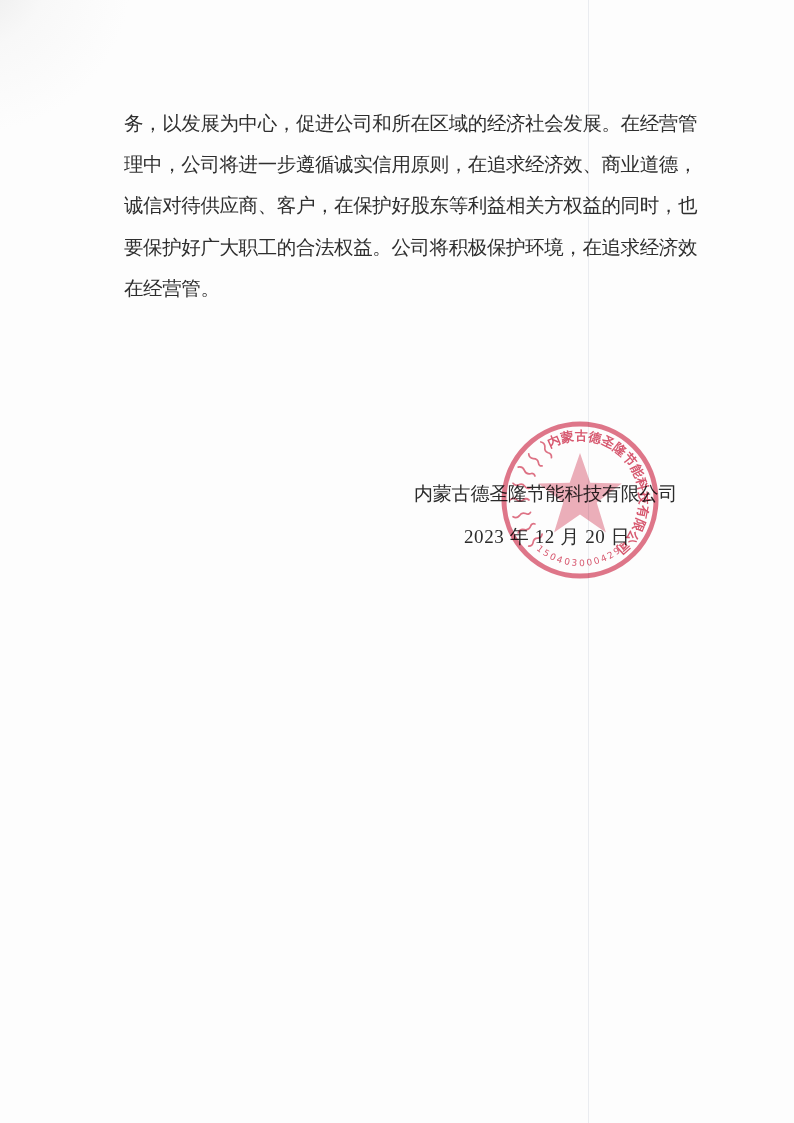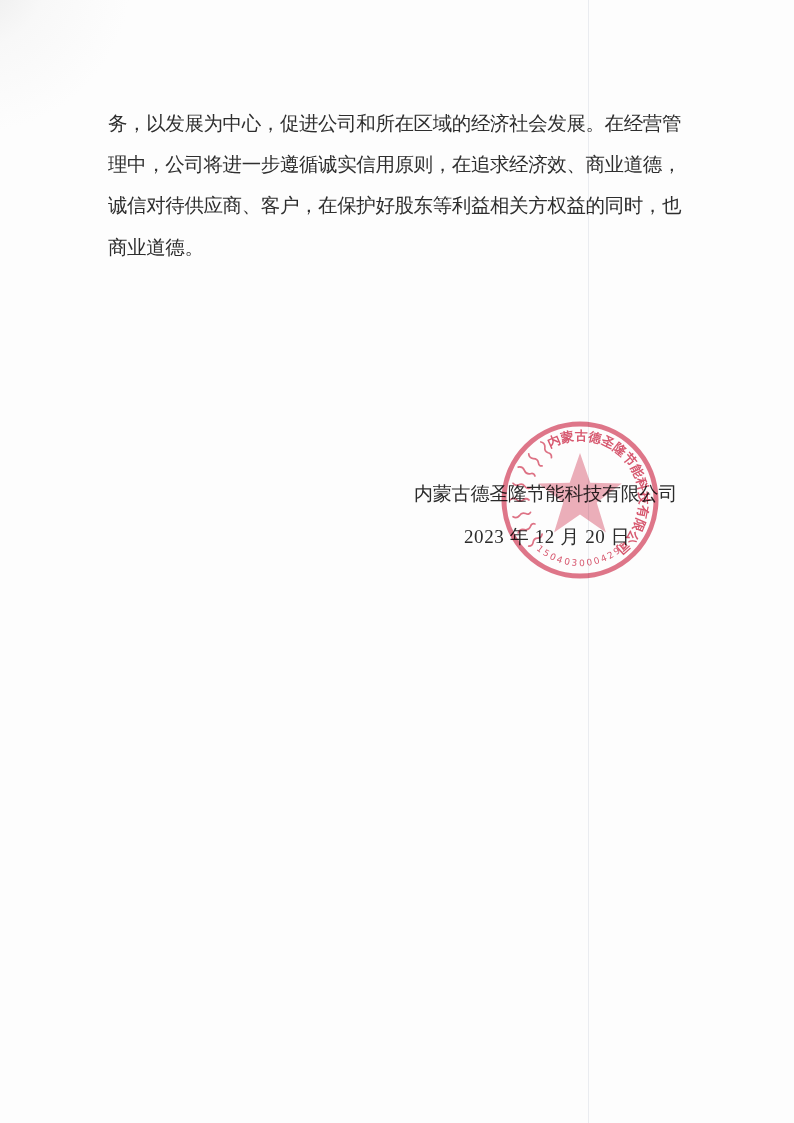--- a/index.html
+++ b/index.html
@@ -20,21 +20,21 @@
   .fold-line {
     position: absolute;
     left: 588px;
     top: 0;
     width: 1px;
     height: 100%;
     background: rgba(185, 195, 210, 0.28);
   }
   .para {
     position: absolute;
-    left: 108px;
+    left: 124px;
     top: 103px;
     width: 582px;
     font-size: 19.5px;
     line-height: 41.2px;
     letter-spacing: -0.4px;
     color: #2e2e2e;
   }
   .para .line {
     white-space: nowrap;
   }
@@ -82,21 +82,22 @@
 <body>
 
 <div class="page">
 
   <div class="fold-line"></div>
 
   <div class="para">
     <div class="line">务，以发展为中心，促进公司和所在区域的经济社会发展。在经营管</div>
     <div class="line">理中，公司将进一步遵循诚实信用原则，在追求经济效、商业道德，</div>
     <div class="line">诚信对待供应商、客户，在保护好股东等利益相关方权益的同时，也</div>
-    <div class="line">商业道德。</div>
+    <div class="line">要保护好广大职工的合法权益。公司将积极保护环境，在追求经济效</div>
+    <div class="line">在经营管。</div>
   </div>
 
   <div class="sig-company">内蒙古德圣隆节能科技有限公司</div>
 
   <div class="sig-date">2023 年 12 月 20 日</div>
 
   <svg class="seal" viewBox="0 0 170 170" xmlns="http://www.w3.org/2000/svg">
 
     <circle cx="85" cy="85" r="76" fill="none" stroke="#d95970" stroke-width="5" stroke-opacity="0.82"></circle>
 

